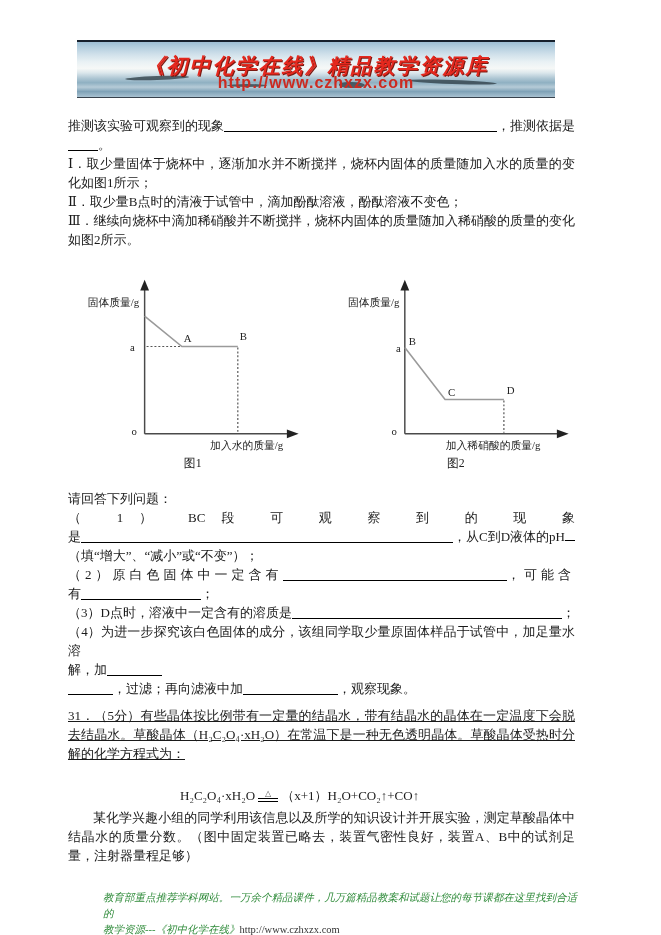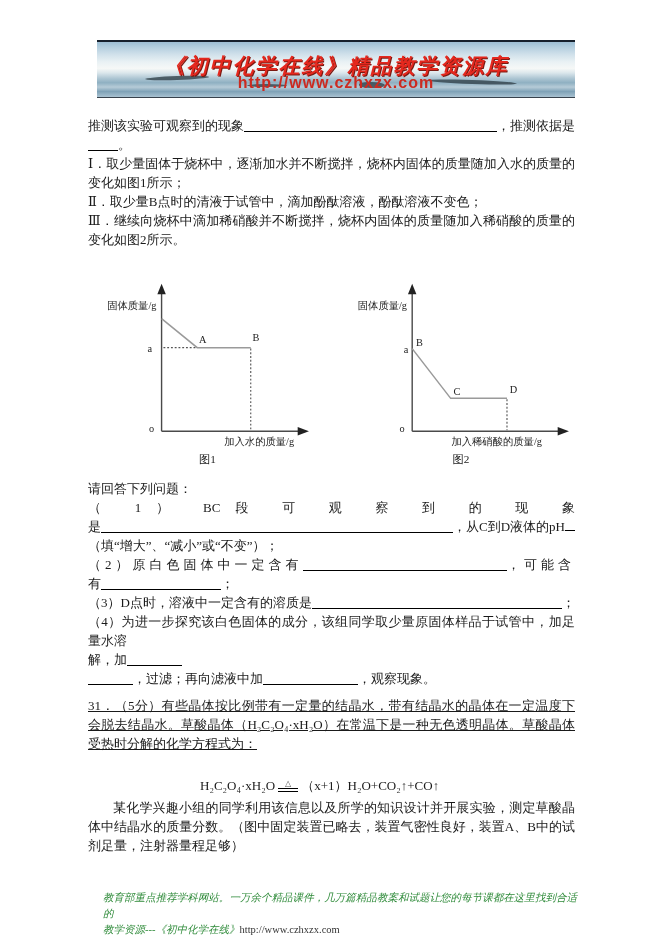--- a/index.html
+++ b/index.html
@@ -2,21 +2,21 @@
 <html><head>
 <meta charset="utf-8">
 <style>
   html,body{margin:0;padding:0;}
   body{
     width:661px;height:935px;background:#ffffff;
     font-family:"Liberation Serif","DejaVu Serif",serif;
     color:#1a1a1a;position:relative;overflow:hidden;
   }
   .page{position:relative;width:661px;height:935px;}
-  .content{padding:0 86px 0 88px;}
+  .content{padding:0 86px 0 68px;}
 
   
   .banner{
     position:relative;margin:40px 0 0 9px;width:478px;height:55px;
     background:
       linear-gradient(180deg,
         #9dbed4 0%, #b5cfdf 10%, #cfe0ea 22%, #e9f1f4 36%,
         #f6f8f7 48%, #dce7ec 56%, #aec6d3 66%, #8fb0c2 74%,
         #b6cbd7 82%, #7fa2b7 90%, #a9c2d1 100%);
     border-top:2px solid #16202c;border-bottom:1px solid #38424c;
@@ -135,21 +135,21 @@
         <text x="58" y="79" font-size="11" text-anchor="end">a</text>
         <text x="66" y="71" font-size="11">B</text>
         <text x="106" y="123" font-size="11">C</text>
         <text x="166" y="121" font-size="11">D</text>
         <text x="54" y="163" font-size="11" text-anchor="end">o</text>
         <text x="152" y="177" font-size="11" text-anchor="middle">加入稀硝酸的质量/g</text>
         <text x="105" y="196" font-size="12">图2</text>
       </svg>
     </div>
 
-    <div class="line" style="margin-top:6px;">请回答下列问题：</div>
+    <div class="line" style="margin-top:16px;">请回答下列问题：</div>
 
     <div class="line justify-last">（ 1） BC段 可 观 察 到 的 现 象</div>
 
     <div class="line fill">
       <span>是</span>
       <span class="grow"></span>
       <span>，从C到D液体的pH</span>
       <span class="blank b10"></span>
     </div>
     <div class="line">（填“增大”、“减小”或“不变”）；</div>

